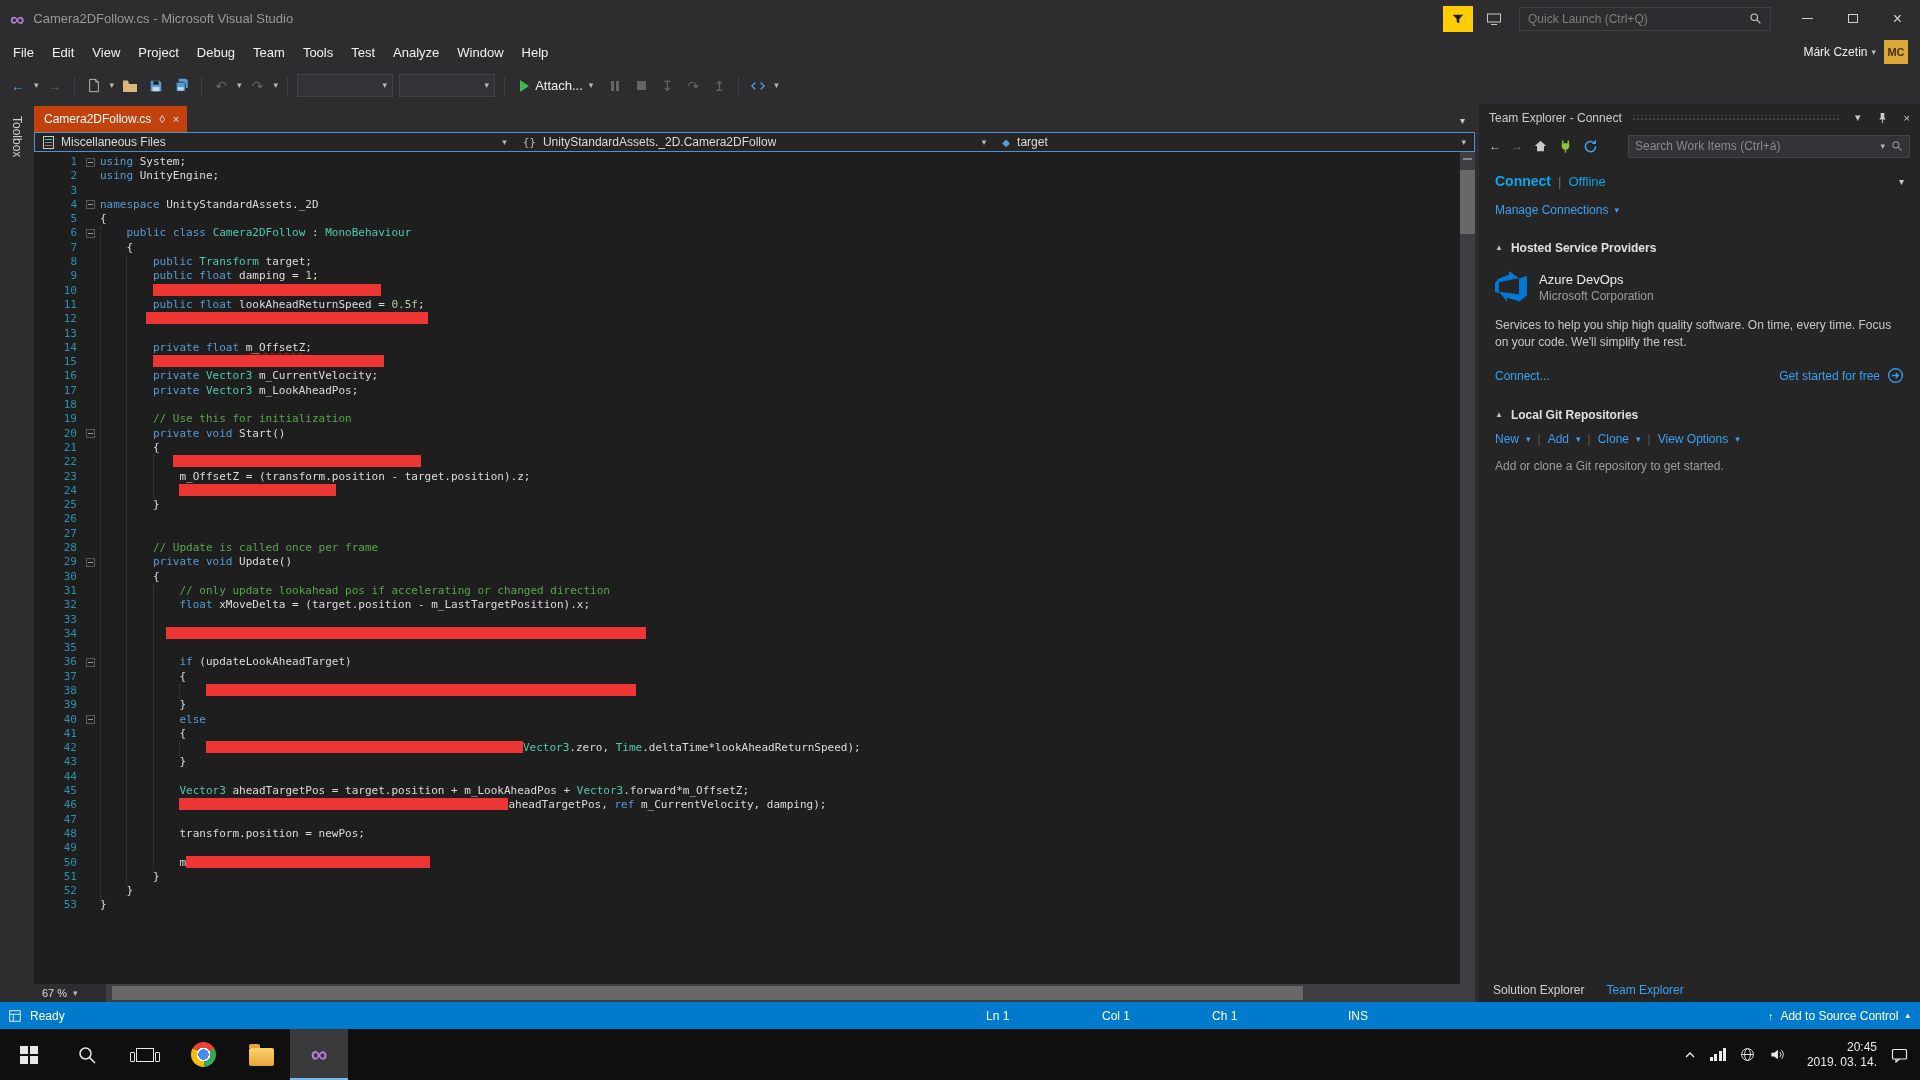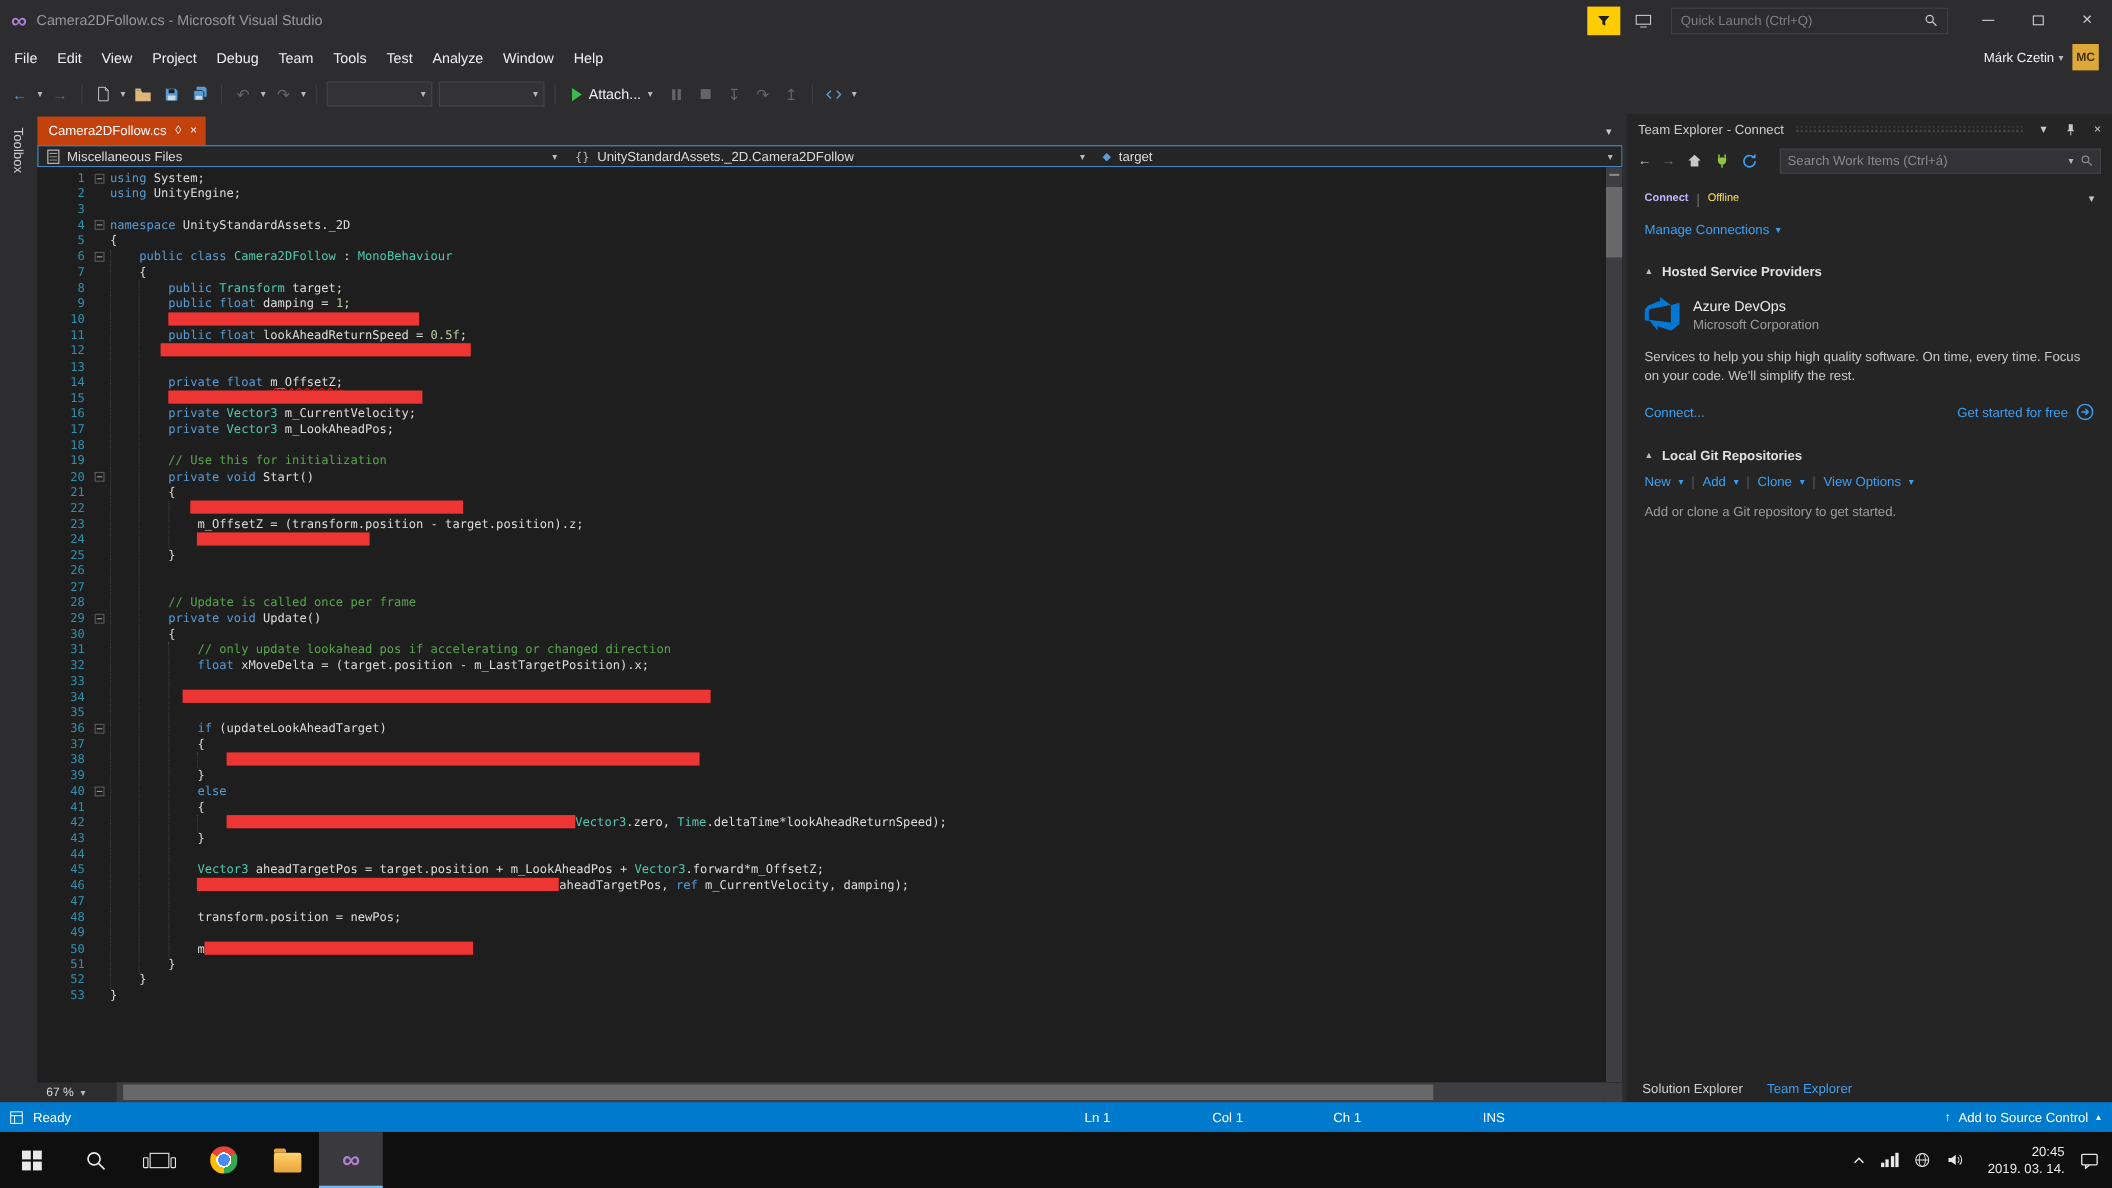--- a/index.html
+++ b/index.html
@@ -96,27 +96,27 @@
 
   
   .teampanel{width:441px;background:#252526;flex:0 0 auto;display:flex;flex-direction:column;position:relative;font-size:12px}
   .tp-header{height:27px;display:flex;align-items:center;padding:0 6px 0 10px;color:#CCCCCC;gap:8px;flex:0 0 auto}
   .tp-title{white-space:nowrap;font-size:12px}
   .grip{flex:1;height:5px;background-image:radial-gradient(#46464A 1px,transparent 1.2px);background-size:4px 5px;background-position:0 2px;margin:0 2px}
   .hic{color:#C8C8C8;font-size:11px;cursor:pointer;padding:2px 4px}
   .tp-toolbar{height:30px;display:flex;align-items:center;gap:10px;padding:0 10px;flex:0 0 auto}
   .tpi{display:flex;align-items:center;justify-content:center;cursor:pointer;color:#C8C8C8}
   .tpi.dis{opacity:.45;cursor:default}
-  .tp-search{flex:1;height:23px;background:#333337;border:1px solid #434346;display:flex;align-items:center;padding:0 6px;color:#8A8A8A;gap:6px;margin-left:10px}
+  .tp-search{flex:1;height:23px;background:#333337;border:1px solid #434346;display:flex;align-items:center;padding:0 6px;color:#8A8A8A;gap:6px;margin-left:20px}
   .tp-search .ph{flex:1;font-size:12px;white-space:nowrap;overflow:hidden}
   .tp-body{flex:1;padding:10px 16px 0 16px;overflow:hidden}
   .connect-row{display:flex;align-items:center;margin-top:2px}
-  .connect-title{font-size:10px;font-weight:bold;color:#c4b5fd}
+  .connect-title{font-size:14px;font-weight:bold;color:#0ea5e9}
   .connect-sep{color:#6E6E6E;margin:0 7px;font-size:13px}
-  .offline{color:#fde047;font-size:10px}
+  .offline{color:#0ea5e9;font-size:13px}
   .connect-caret{margin-left:auto;color:#C8C8C8;font-size:10px;cursor:pointer}
   .lnk{color:#3AA0F3;cursor:pointer;text-decoration:none}
   .manage-row{margin-top:14px;display:flex;align-items:center;gap:6px}
   .tp-section{margin-top:24px;display:flex;align-items:center;gap:8px;color:#E0E0E0;font-weight:bold;font-size:12px;cursor:pointer}
   .tri{font-size:8px;color:#BFBFBF;transform:translateY(-1px)}
   .provider{display:flex;align-items:center;gap:12px;margin-top:16px}
   .prov-name{font-size:13px;color:#EDEDED}
   .prov-co{font-size:12px;color:#9D9D9D;margin-top:2px}
   .desc{margin-top:14px;color:#C8C8C8;line-height:17px;font-size:12px}
   .cta-row{display:flex;align-items:center;margin-top:16px}

